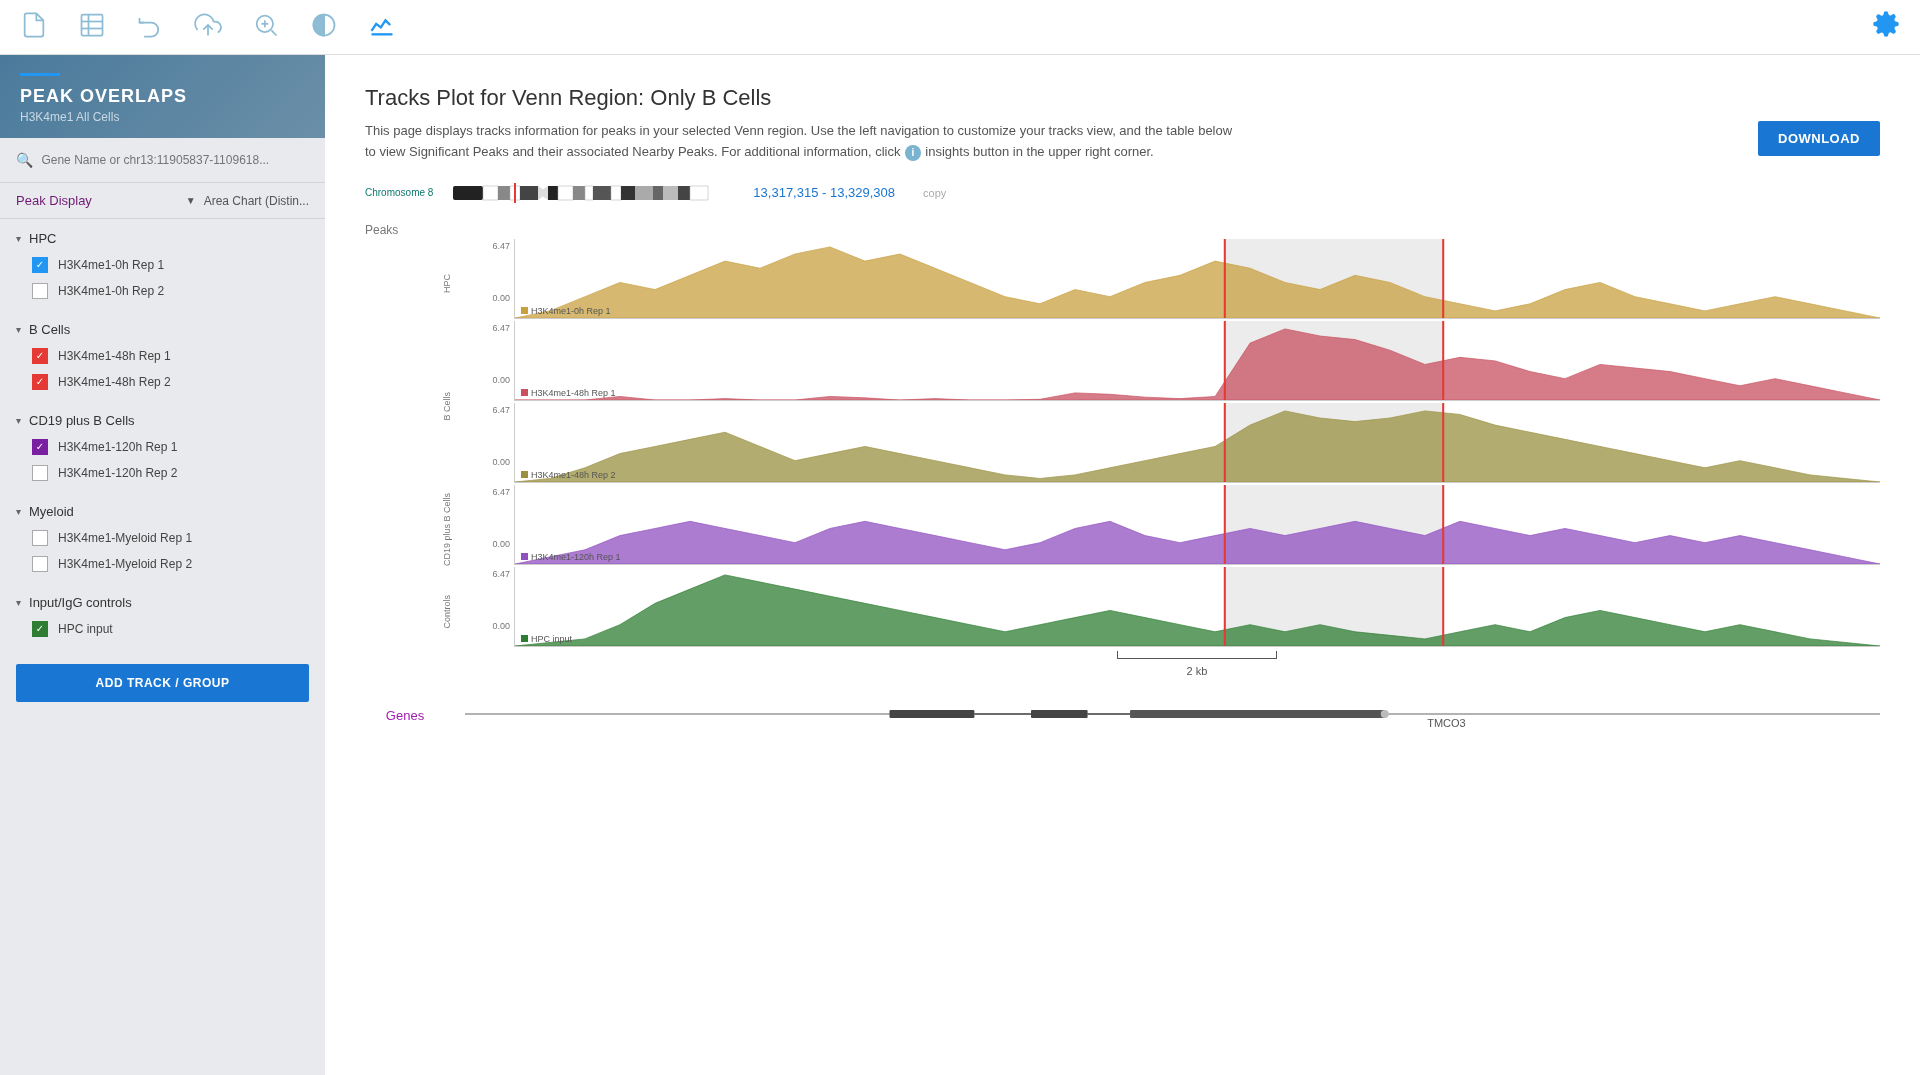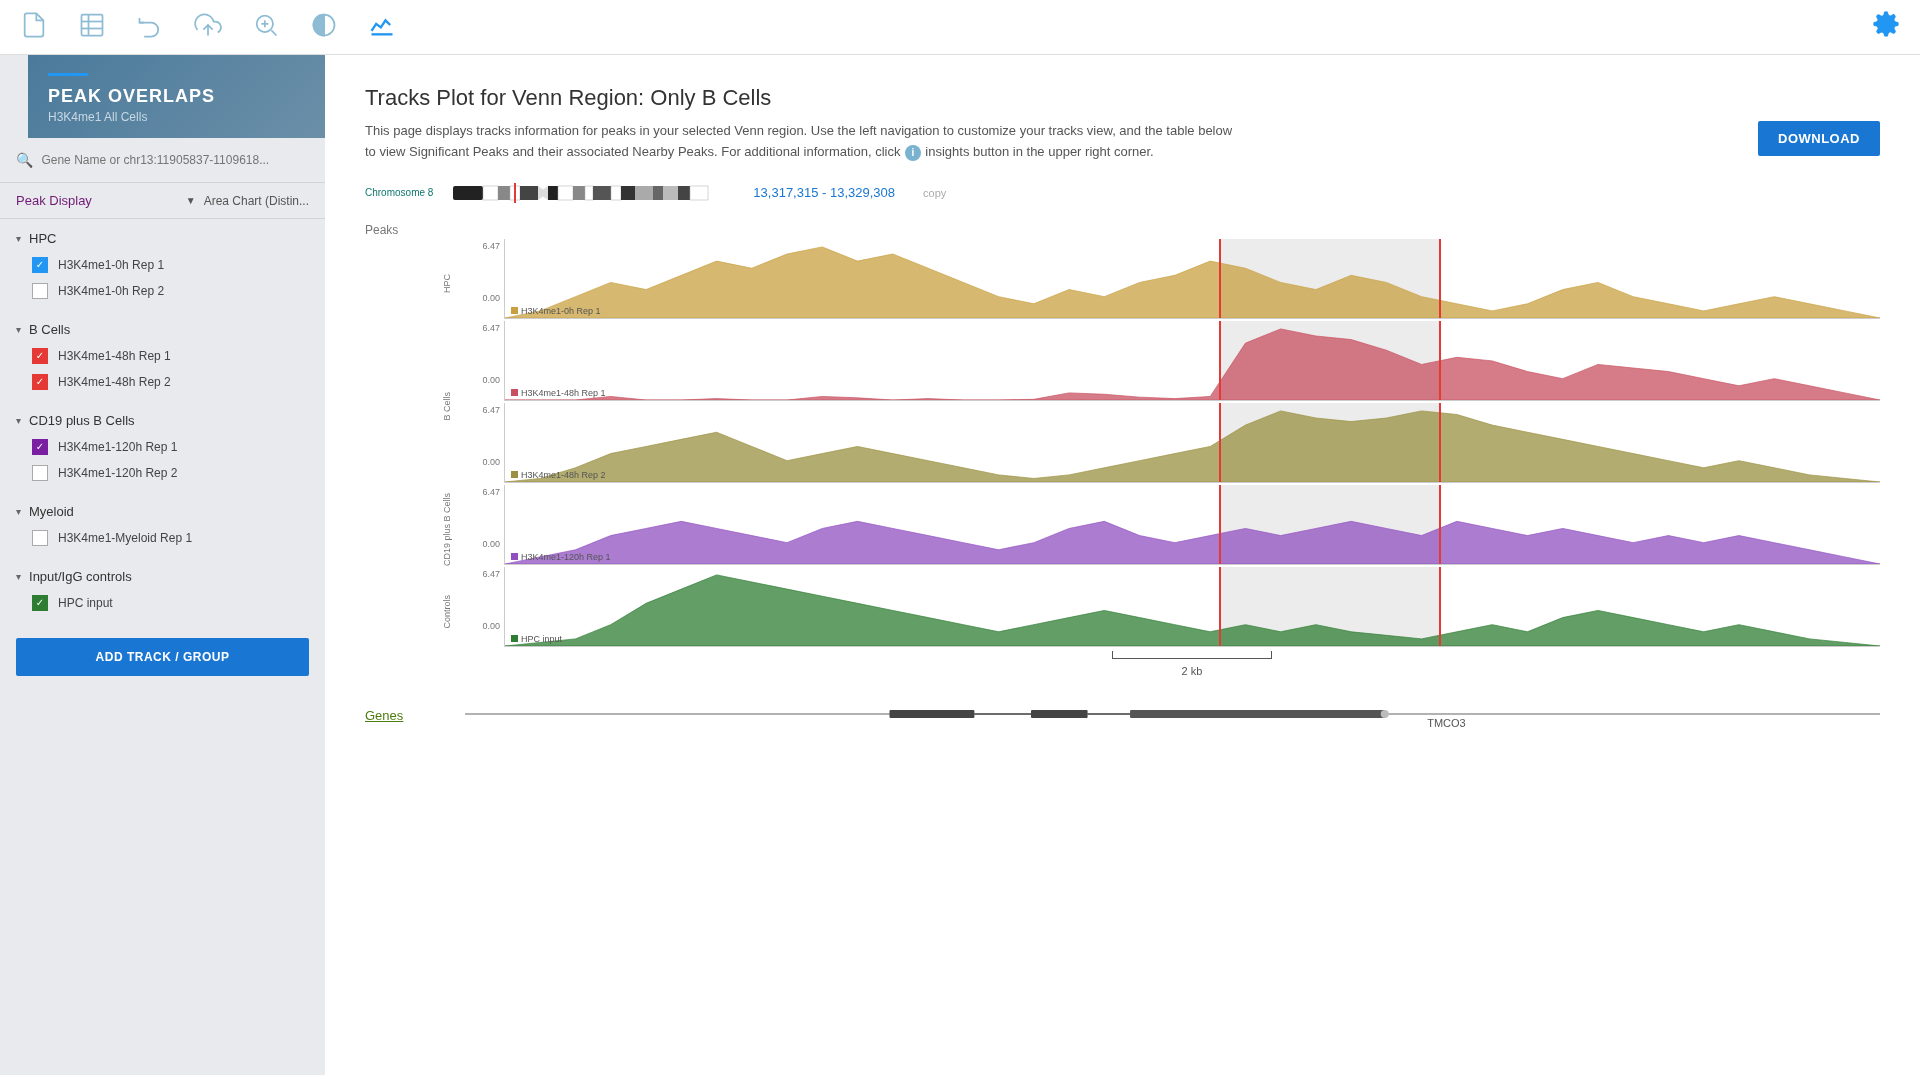--- a/index.html
+++ b/index.html
@@ -40,21 +40,20 @@
       flex-shrink: 0;
       display: flex;
       flex-direction: column;
       overflow-y: auto;
       padding-bottom: 20px;
     }
     .sidebar-header {
       background: linear-gradient(135deg, #4a7a9b 0%, #6b8fa8 100%);
       padding: 18px 20px 14px;
       color: #fff;
-      margin-left: 28px;
     }
     .sidebar-header .accent-bar {
       width: 40px;
       height: 3px;
       background: #2196f3;
       margin-bottom: 10px;
     }
     .sidebar-title {
       font-size: 18px;
       font-weight: 700;
@@ -352,20 +351,24 @@
           </div>
         </div>
         <div class="track-group">
           <div class="group-header">
             <span class="group-chevron">▾</span>
             <span class="group-name">Myeloid</span>
           </div>
           <div class="track-item">
             <div class="checkbox"></div>
             <label>H3K4me1-Myeloid Rep 1</label>
+          </div>
+          <div class="track-item">
+            <div class="checkbox"></div>
+            <label>H3K4me1-Myeloid Rep 2</label>
           </div>
         </div>
         <div class="track-group">
           <div class="group-header">
             <span class="group-chevron">▾</span>
             <span class="group-name">Input/IgG controls</span>
           </div>
           <div class="track-item">
             <div class="checkbox checked-green">
               <span class="check-mark">✓</span>
@@ -417,21 +420,21 @@
           <rect x="225" y="3" width="12" height="14" fill="#444"></rect>
           <rect x="237" y="3" width="18" height="14" fill="#fff" stroke="#aaa" stroke-width="0.5" rx="0 2 2 0"></rect>
 
           <line x1="62" y1="0" x2="62" y2="20" stroke="#e53935" stroke-width="2"></line>
         </svg>
       </div>
       <span class="chr-range">13,317,315 - 13,329,308</span>
       <span class="chr-copy">copy</span>
     </div>
 
-    <div style="display:flex; gap:0; align-items:flex-start;">
+    <div style="display:flex; gap:10px; align-items:flex-start;">
 
       <div style="width:95px; flex-shrink:0; padding-top:0;">
         <div style="height:16px; font-size:12px; color:#777; margin-bottom:4px;">Peaks</div>
         <div id="group-side-labels">
             <div style="height: 82px; display: flex; align-items: center; justify-content: flex-end; padding-right: 8px;">
               <span style="font-size: 9px; color: rgb(119, 119, 119); writing-mode: vertical-rl; text-orientation: mixed; transform: rotate(180deg); white-space: nowrap;">HPC</span>
             </div>
             <div style="height: 164px; display: flex; align-items: center; justify-content: flex-end; padding-right: 8px;">
               <span style="font-size: 9px; color: rgb(119, 119, 119); writing-mode: vertical-rl; text-orientation: mixed; transform: rotate(180deg); white-space: nowrap;">B Cells</span>
             </div>
@@ -528,21 +531,21 @@
         <div style="display:flex; justify-content:center; align-items:center; padding-left:44px; margin-top:4px;">
           <div style="position:relative; width:160px; text-align:center;">
             <div style="border-left:1px solid #555; border-right:1px solid #555; border-bottom:1px solid #555; height:8px; margin:0 0 2px 0;"></div>
             <span style="font-size:11px; color:#555;">2 kb</span>
           </div>
         </div>
       </div>
     </div>
 
     <div class="genes-row" style="margin-top:20px;">
-      <span style="font-size:13px; color:#4d7c0f; width:90px; flex-shrink:0; text-align:left; padding-right:10px;text-decoration:underline;">Genes</span>
+      <span style="font-size:13px; color:#a21caf; width:90px; flex-shrink:0; text-align:center; padding-right:10px;">Genes</span>
       <div style="flex:1; position:relative;">
         <svg width="100%" height="30">
 
           <line x1="0" y1="15" x2="100%" y2="15" stroke="#999" stroke-width="1.5"></line>
 
           <rect x="30%" y="11" width="6%" height="8" fill="#444" rx="1"></rect>
           <rect x="40%" y="11" width="4%" height="8" fill="#444" rx="1"></rect>
           <rect x="47%" y="11" width="18%" height="8" fill="#555" rx="1"></rect>
 
           <line x1="36%" y1="15" x2="40%" y2="15" stroke="#555" stroke-width="1.5"></line>

